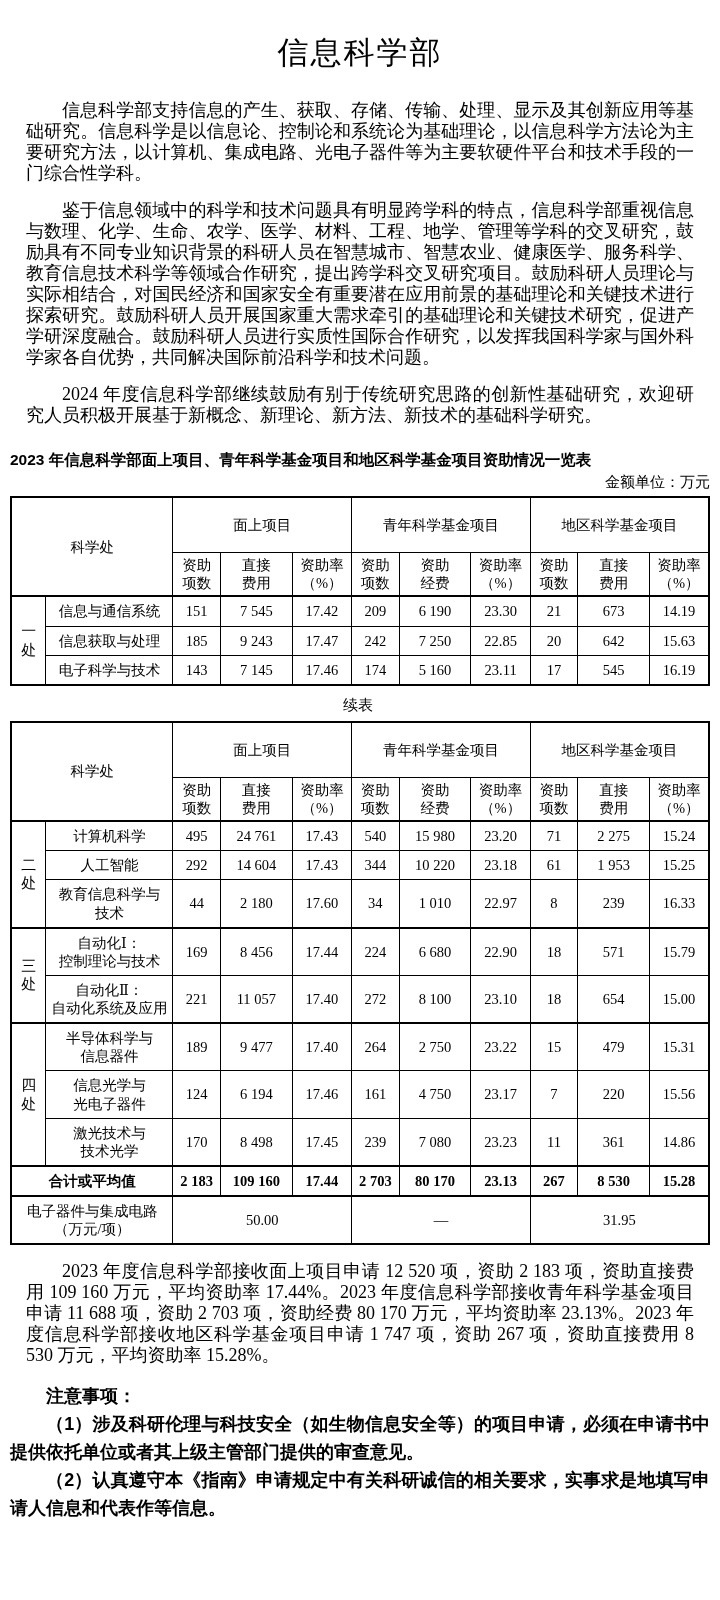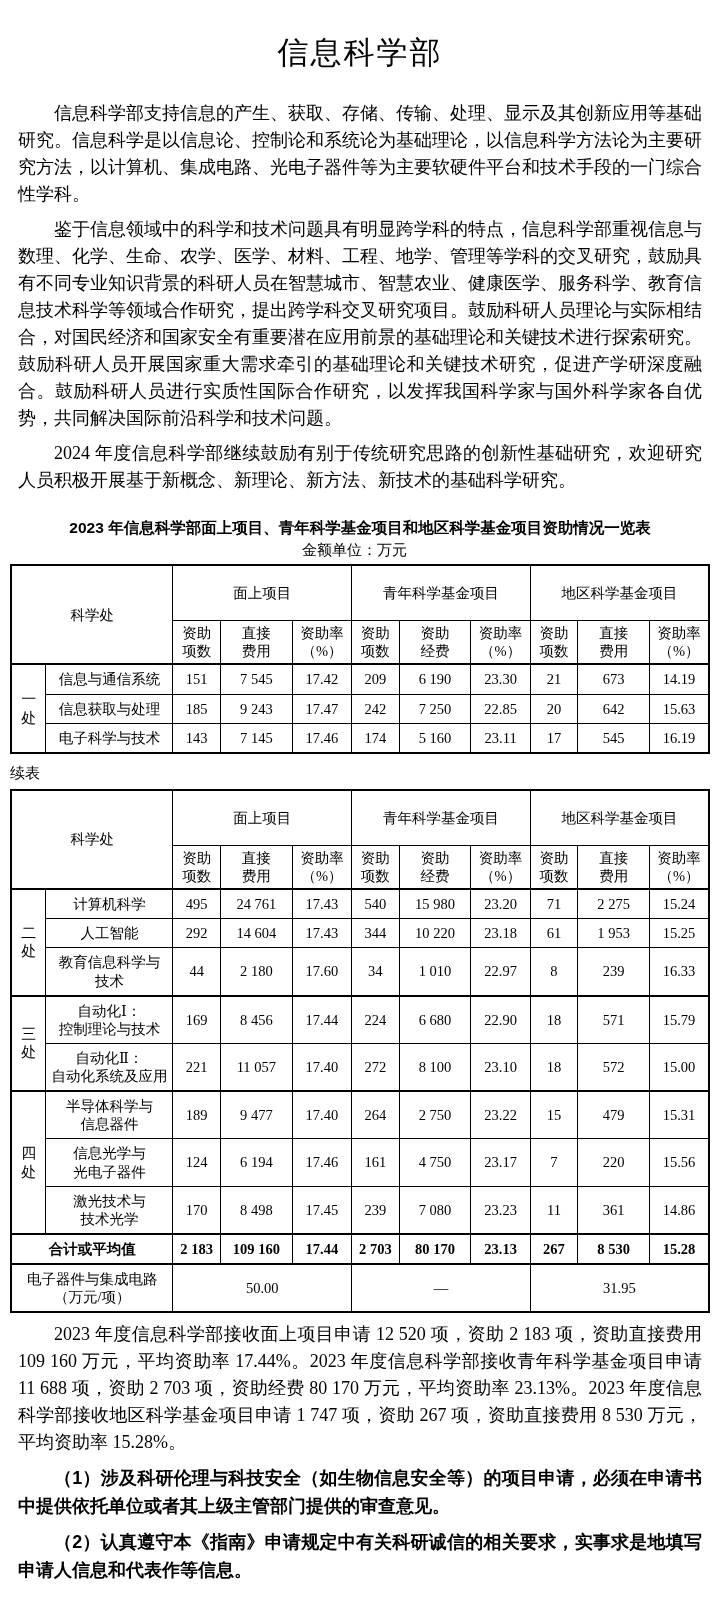--- a/index.html
+++ b/index.html
@@ -11,30 +11,30 @@
   }
   .page{width:720px;min-height:1600px;box-sizing:border-box;padding:26px 10px 60px;}
   .pre{white-space:pre-line;}
 
   h1.doc-title{
     font-family:"Liberation Sans","DejaVu Sans",sans-serif;
     font-size:31px;font-weight:normal;text-align:center;
     margin:6px 0 26px;letter-spacing:2px;
   }
   p.body-par{
-    font-size:18px;line-height:27px;margin:8px;
+    font-size:18px;line-height:21px;margin:16px;
     text-align:justify;text-indent:2em;
   }
   .caption{
     font-family:"Liberation Sans","DejaVu Sans",sans-serif;
-    font-size:15.5px;font-weight:bold;text-align:center;
+    font-size:15.5px;font-weight:bold;
     margin:24px 0 2px;
   }
-  .unit-note{font-size:15px;text-align:center;margin:0 11px 4px 0;}
-  .cont-label{font-size:15px;text-align:left;margin:10px 4px 6px 0;}
+  .unit-note{font-size:15px;text-align:right;margin:0 0 4px 0;}
+  .cont-label{font-size:15px;text-align:center;margin:10px 4px 6px 0;}
 
   table.tbl{
     width:100%;border-collapse:collapse;table-layout:fixed;
     border:2px solid #000;
     font-size:14.5px;line-height:1.25;
   }
   table.tbl td{
     border:1px solid #000;
     text-align:center;vertical-align:middle;
     padding:5px 2px;
@@ -47,21 +47,21 @@
   table.tbl tr.total-row td{font-weight:bold;font-family:Liberation Serif, serif;}
   .closing{margin-top:26px;}
   .notes-heading{
     font-family:"Liberation Sans","DejaVu Sans",sans-serif;
     font-size:18px;line-height:28px;font-weight:bold;
     margin:0;text-indent:2em;
   }
   p.note-item{
     font-family:"Liberation Sans","DejaVu Sans",sans-serif;
     font-size:18px;line-height:28px;font-weight:bold;
-    margin:8px;text-align:justify;text-indent:2em;
+    margin:0;text-align:justify;text-indent:2em;
   }
 </style>
 </head>
 <body>
 
 <div class="page">
 
   <h1 class="doc-title">信息科学部</h1>
 
   <p class="body-par">信息科学部支持信息的产生、获取、存储、传输、处理、显示及其创新应用等基础研究。信息科学是以信息论、控制论和系统论为基础理论，以信息科学方法论为主要研究方法，以计算机、集成电路、光电子器件等为主要软硬件平台和技术手段的一门综合性学科。</p>
@@ -255,21 +255,21 @@
     <tr>
       <td class="pre">自动化Ⅱ：
 自动化系统及应用</td>
       <td>221</td>
       <td>11 057</td>
       <td>17.40</td>
       <td>272</td>
       <td>8 100</td>
       <td>23.10</td>
       <td>18</td>
-      <td>572</td>
+      <td>654</td>
       <td>15.00</td>
     </tr>
 
     <tr class="thick">
       <td rowspan="3" class="division pre">四
 处</td>
       <td class="pre">半导体科学与
 信息器件</td>
       <td>189</td>
       <td>9 477</td>
@@ -326,16 +326,17 @@
 （万元/项）</td>
       <td colspan="3">50.00</td>
       <td colspan="3">—</td>
       <td colspan="3">31.95</td>
     </tr>
   </tbody>
     </table>
 
   <p class="body-par closing">2023 年度信息科学部接收面上项目申请 12 520 项，资助 2 183 项，资助直接费用 109 160 万元，平均资助率 17.44%。2023 年度信息科学部接收青年科学基金项目申请 11 688 项，资助 2 703 项，资助经费 80 170 万元，平均资助率 23.13%。2023 年度信息科学部接收地区科学基金项目申请 1 747 项，资助 267 项，资助直接费用 8 530 万元，平均资助率 15.28%。</p>
 
+  <p class="notes-heading">注意事项：</p>
   <p class="note-item">（1）涉及科研伦理与科技安全（如生物信息安全等）的项目申请，必须在申请书中提供依托单位或者其上级主管部门提供的审查意见。</p>
   <p class="note-item">（2）认真遵守本《指南》申请规定中有关科研诚信的相关要求，实事求是地填写申请人信息和代表作等信息。</p>
 
 </div>
 
 </body></html>

